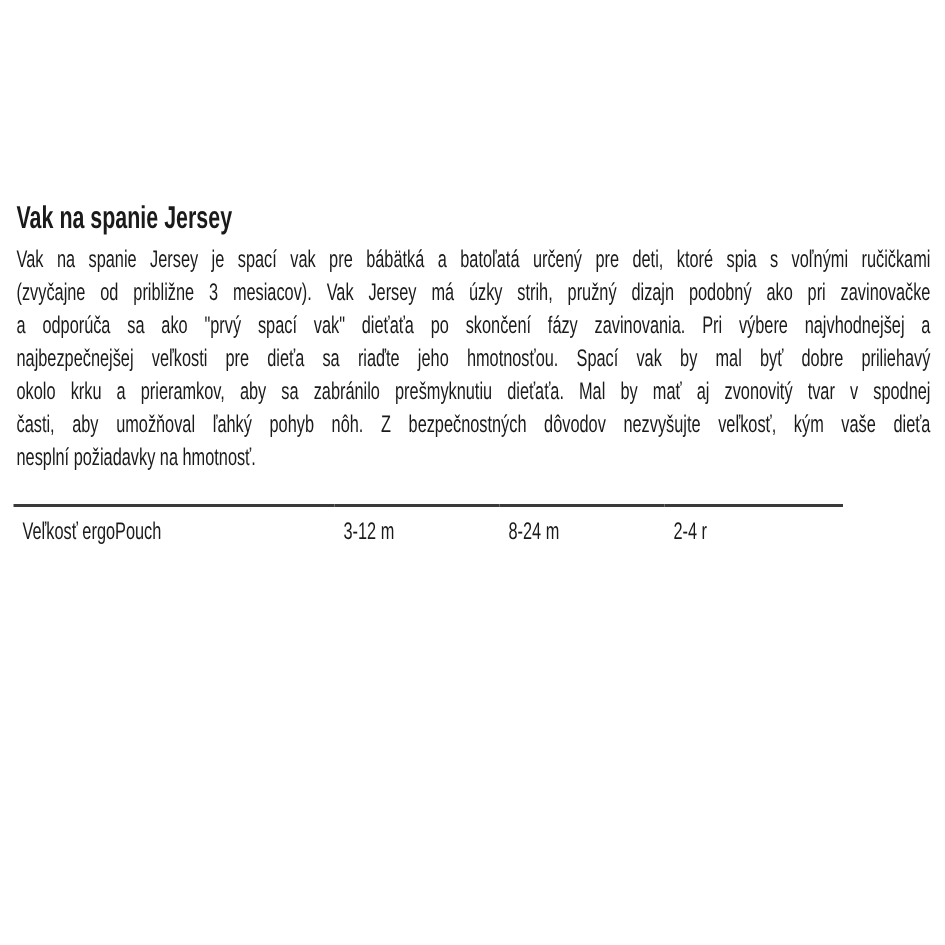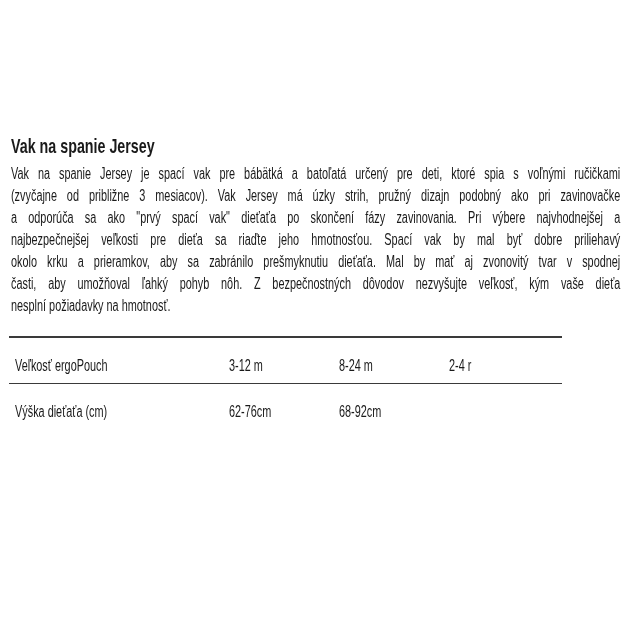--- a/index.html
+++ b/index.html
@@ -55,21 +55,21 @@
     margin: 19px 0 0 9px;
     border-top: 2px solid #3a3a3a;
   }
   table.size-table col.c1 { width: 214px; }
   table.size-table col.c2 { width: 110px; }
   table.size-table col.c3 { width: 110px; }
   table.size-table col.c4 { width: 119px; }
   table.size-table tr { border-bottom: 1px solid #3a3a3a; }
   table.size-table tr:last-child { border-bottom: none; }
   table.size-table td {
-    padding: 17px 0 6px 6px;
+    padding: 6px 0 6px 6px;
     font-size: 16px;
     line-height: 22px;
     height: 22px;
     vertical-align: middle;
     color: #1a1a1a;
     overflow: visible;
   }
 </style>
 </head>
 <body>
@@ -95,22 +95,16 @@
         <col class="c3">
         <col class="c4">
     </colgroup>
     <tbody>
       <tr>
         <td><span class="sx">Veľkosť ergoPouch</span></td>
         <td><span class="sx">3-12 m</span></td>
         <td><span class="sx">8-24 m</span></td>
         <td><span class="sx">2-4 r</span></td>
       </tr>
-      <tr>
-        <td><span class="sx">Výška dieťaťa (cm)</span></td>
-        <td><span class="sx">62-76cm</span></td>
-        <td><span class="sx">68-92cm</span></td>
-        <td><span class="sx"></span></td>
-      </tr>
     </tbody>
   </table>
 
 </div>
 
 </body></html>

